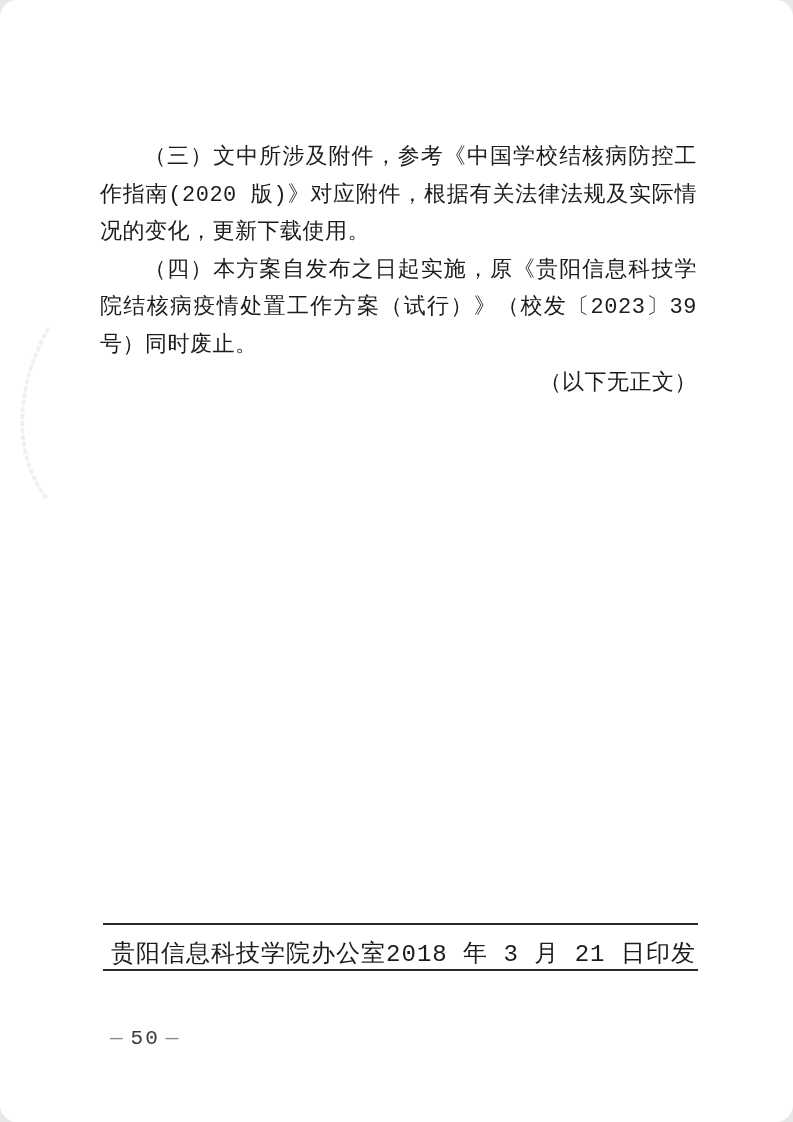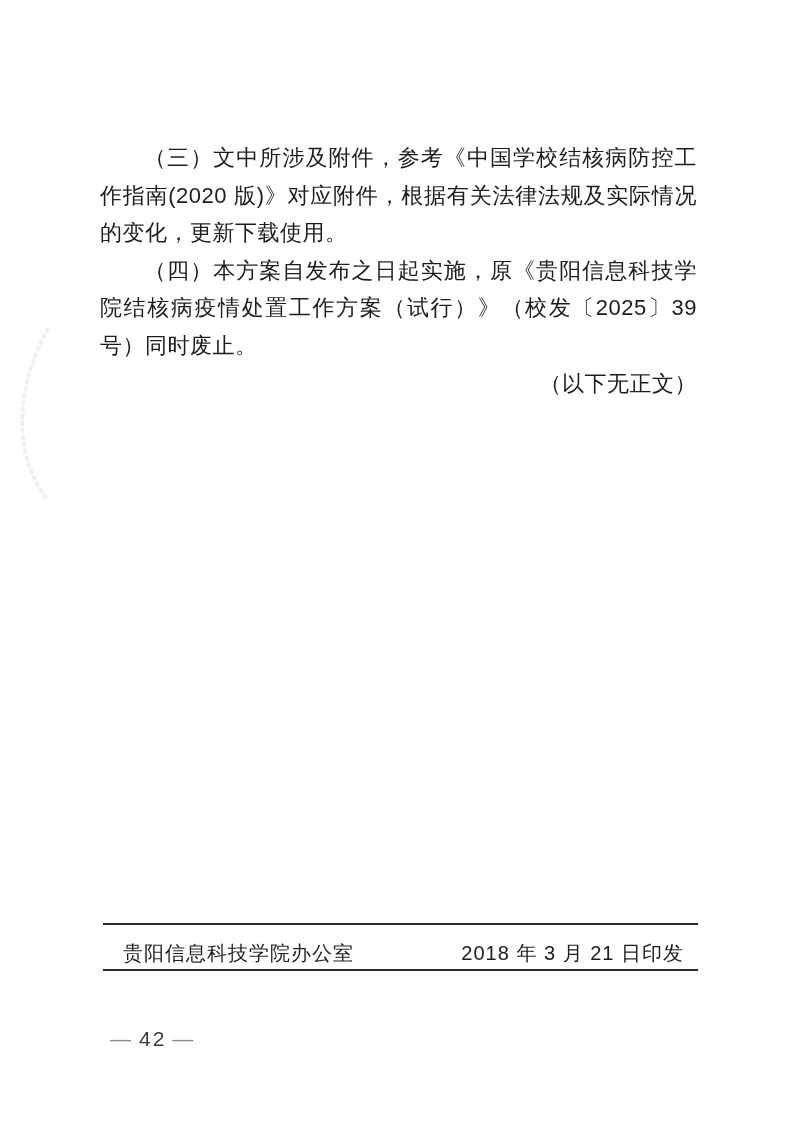--- a/index.html
+++ b/index.html
@@ -4,22 +4,23 @@
 <style>
   * { margin: 0; padding: 0; box-sizing: border-box; }
   html, body { background: #e8e8e8; }
   .page {
     position: relative;
     width: 793px;
     height: 1122px;
     margin: 0 auto;
     background: #ffffff;
     overflow: hidden;
-    font-family: Liberation Sans, sans-serif;
+    font-family: Liberation Mono, monospace;
     color: #1c1c1c;
+    border-radius: 17px;
   }
   .body-text {
     position: absolute;
     left: 100px;
     top: 139px;
     width: 597px;
     font-size: 22px;
     line-height: 37.6px;
     text-align: justify;
     letter-spacing: 0.5px;
@@ -42,24 +43,24 @@
   }
   .footer-bar {
     position: absolute;
     left: 103px;
     top: 923px;
     width: 595px;
     height: 48px;
     border-top: 2px solid #2b2b2b;
     border-bottom: 2px solid #2b2b2b;
     display: flex;
-    justify-content: space-between;
+    justify-content: center;
     align-items: center;
     padding: 12px 14px 0 20px;
-    font-size: 20px;
+    font-size: 24px;
     letter-spacing: 1px;
   }
   .footer-issuer { white-space: nowrap; }
   .footer-date { white-space: nowrap; }
   .page-number {
     position: absolute;
     left: 104px;
     top: 1027px;
     font-size: 21px;
     color: #3a3a3a;
@@ -75,26 +76,26 @@
 <body>
 
 <div class="page">
 
   <svg class="scan-artifact" viewBox="0 0 60 180" xmlns="http://www.w3.org/2000/svg">
     <path d="M38 4 C 18 40, 8 80, 14 120 C 17 140, 26 160, 36 172" fill="none" stroke="#9a9aa2" stroke-width="4" stroke-linecap="round" stroke-dasharray="2 5"></path>
   </svg>
 
   <div class="body-text">
     <p>（三）文中所涉及附件，参考《中国学校结核病防控工作指南(2020 版)》对应附件，根据有关法律法规及实际情况的变化，更新下载使用。</p>
-    <p>（四）本方案自发布之日起实施，原《贵阳信息科技学院结核病疫情处置工作方案（试行）》（校发〔2025〕39 号）同时废止。</p>
+    <p>（四）本方案自发布之日起实施，原《贵阳信息科技学院结核病疫情处置工作方案（试行）》（校发〔2023〕39 号）同时废止。</p>
     <p class="no-body-note">（以下无正文）</p>
   </div>
 
   <div class="footer-bar">
     <span class="footer-issuer">贵阳信息科技学院办公室</span>
     <span class="footer-date">2018 年 3 月 21 日印发</span>
   </div>
 
   <div class="page-number">
-    <span class="dash">—</span><span>42</span><span class="dash">—</span>
+    <span class="dash">—</span><span>50</span><span class="dash">—</span>
   </div>
 
 </div>
 
 </body></html>

